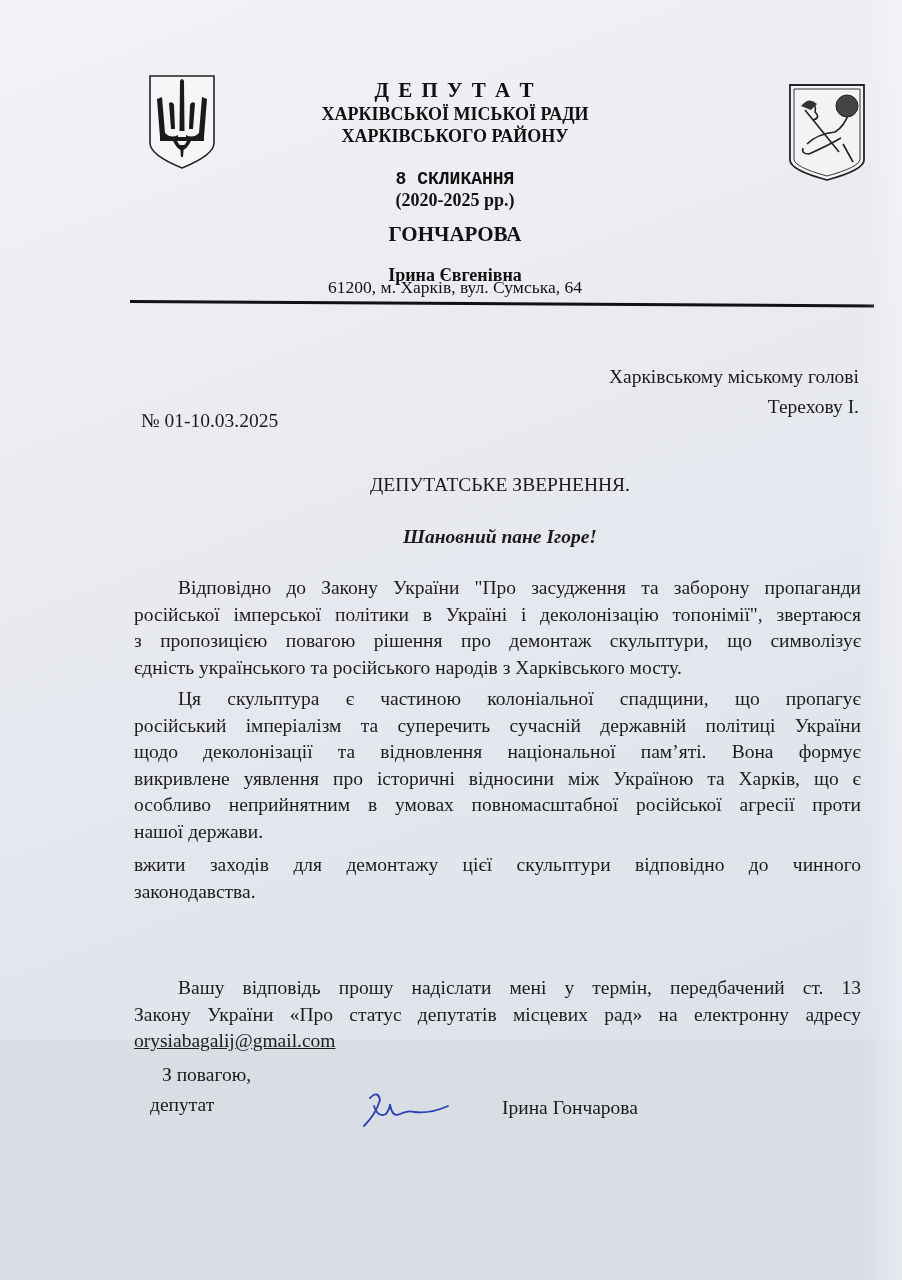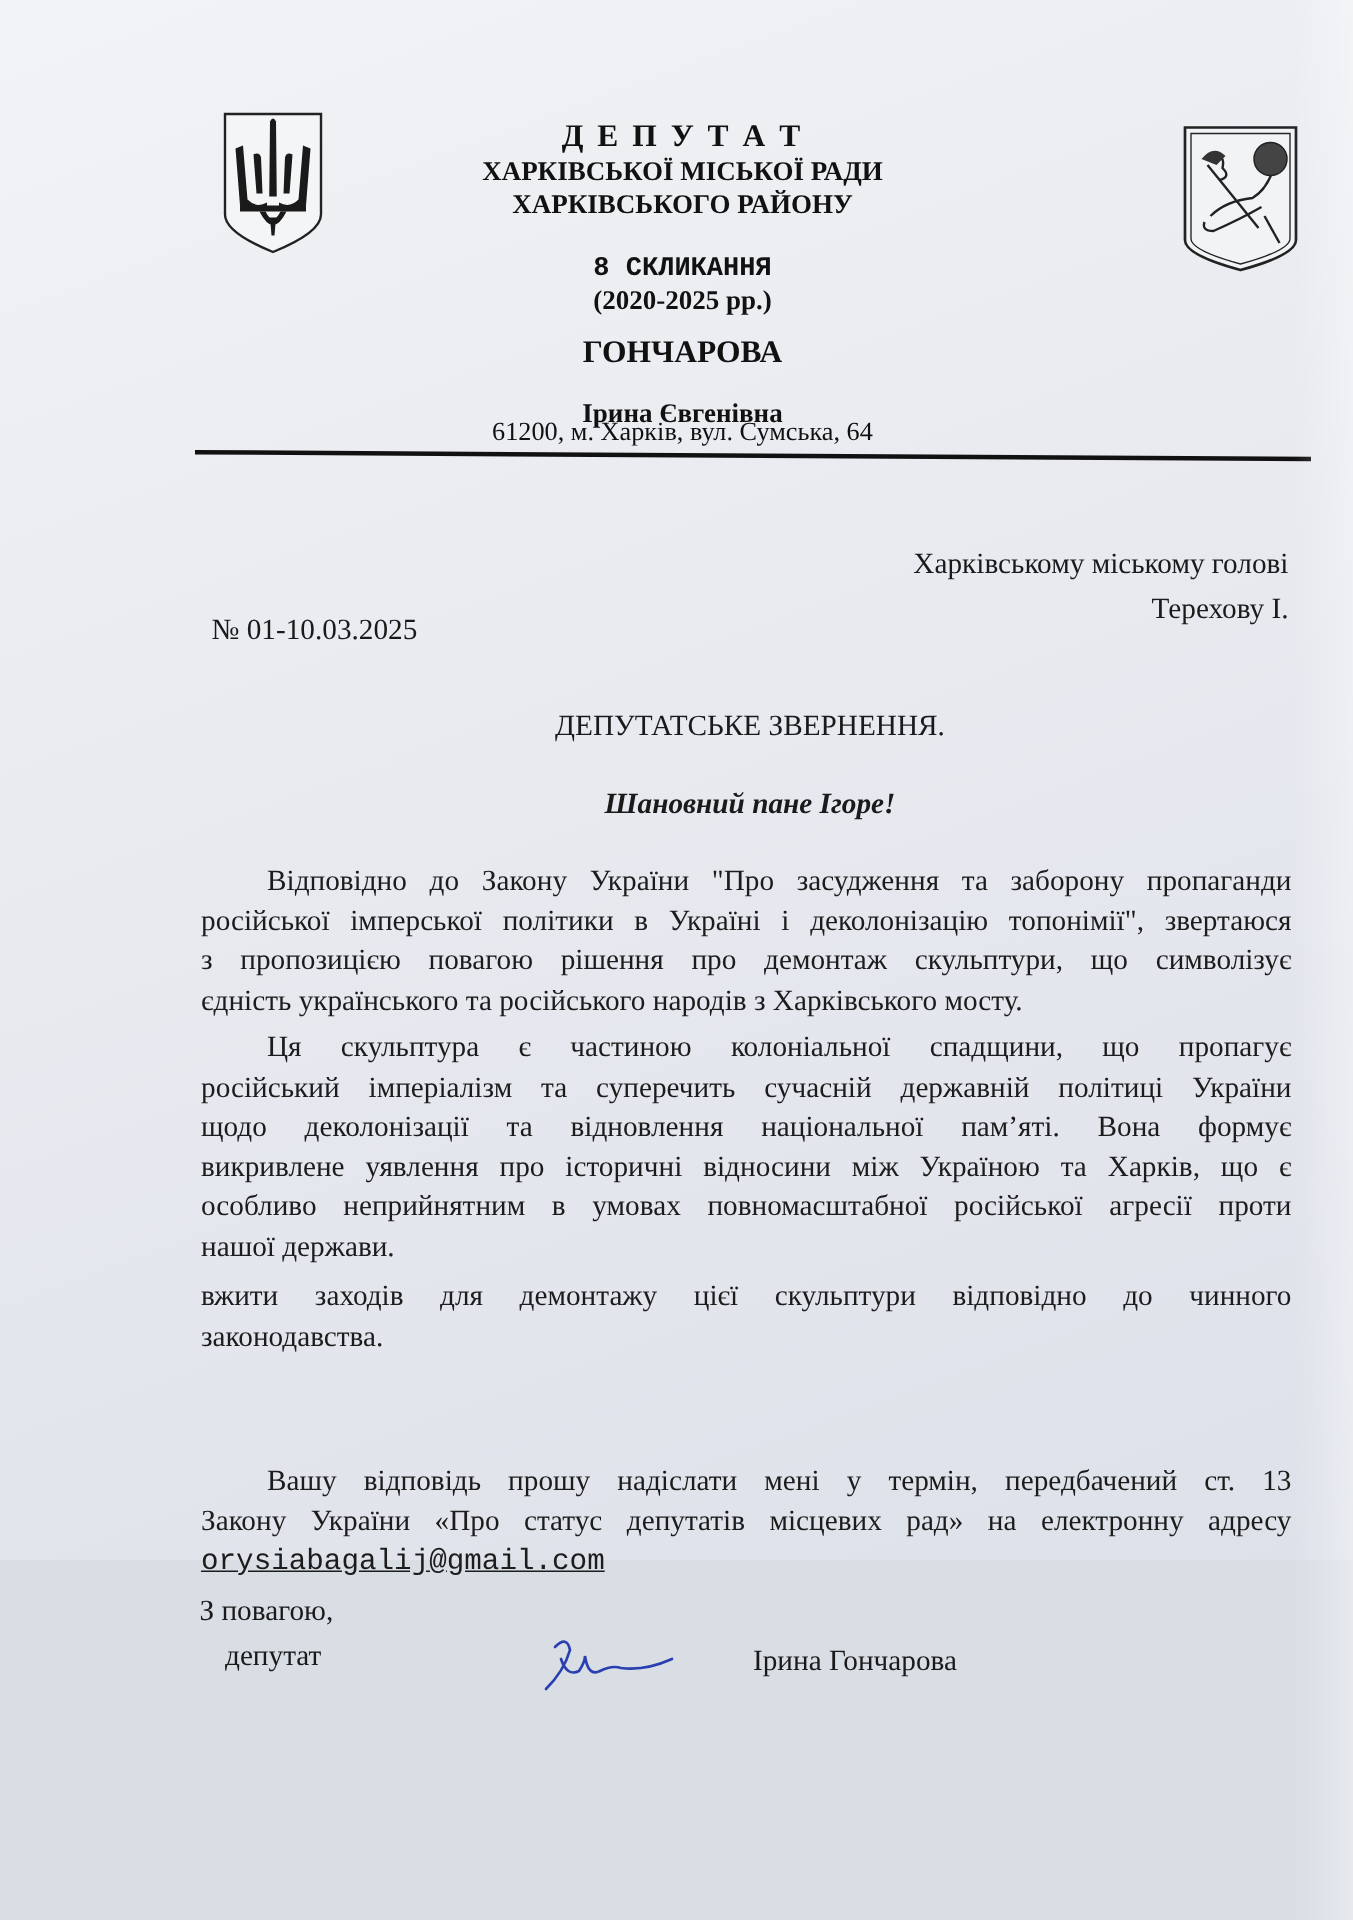--- a/index.html
+++ b/index.html
@@ -9,21 +9,21 @@
   .page:after{content:"";position:absolute;right:0;top:0;width:40px;height:1280px;
     background:linear-gradient(90deg,rgba(255,255,255,0),rgba(255,255,255,0.35));}
   .abs{position:absolute;}
   .hdr{position:absolute;left:250px;width:410px;text-align:center;font-weight:bold;color:#111;}
   .trident{left:147px;top:73px;width:70px;height:98px;}
   .cityarms{left:787px;top:82px;width:80px;height:100px;}
   .rule{left:130px;top:300px;width:744px;height:3px;background:#111;transform:rotate(0.35deg);transform-origin:left;}
   .para{position:absolute;left:134px;width:727px;font-size:19.5px;line-height:26.5px;text-align:justify;color:#1c1c1c;}
   .line{display:block;text-align:justify;text-align-last:justify;}
   .lastline{display:block;text-align:left;}
-  a.email{color:#1c1c1c;text-decoration:underline;font-family:Liberation Mono, monospace;}
+  a.email{color:#1c1c1c;text-decoration:underline;}
 </style>
 </head>
 <body>
 
 <div class="page">
 
   <svg class="abs trident" viewBox="0 0 70 98">
     <path d="M3 3 H67 V70 Q67 82 35 95 Q3 82 3 70 Z" fill="#f4f5f7" stroke="#222" stroke-width="1.6"></path>
     <g fill="#1a1a1a">
       <path d="M33 8 Q35 4 37 8 L37.5 58 L32.5 58 Z"></path>
@@ -91,21 +91,21 @@
     <span class="line">вжити заходів для демонтажу цієї скульптури відповідно до чинного</span>
     <span class="lastline">законодавства.</span>
   </div>
 
   <div class="para" style="top:975px;">
     <span class="line" style="padding-left:44px;">Вашу відповідь прошу надіслати мені у термін, передбачений ст. 13</span>
     <span class="line">Закону України «Про статус депутатів місцевих рад» на електронну адресу</span>
     <span class="lastline"><a class="email">orysiabagalij@gmail.com</a></span>
   </div>
 
-  <div class="abs" style="top:1064px;left:133px;font-size:19.5px;">З повагою,</div>
+  <div class="abs" style="top:1064px;left:162px;font-size:19.5px;">З повагою,</div>
   <div class="abs" style="top:1094px;left:150px;font-size:19.5px;">депутат</div>
 
   <svg class="abs" style="left:356px;top:1088px;" width="100" height="44" viewBox="0 0 100 44">
     <path d="M14 10 Q22 2 24 12 Q20 26 8 38 M18 18 Q22 30 30 26 Q34 20 34 16 Q36 30 44 26 Q52 22 58 24 Q74 26 92 18" fill="none" stroke="#2a3fb0" stroke-width="1.8" stroke-linecap="round"></path>
   </svg>
 
   <div class="abs" style="top:1097px;left:502px;font-size:19.5px;">Ірина Гончарова</div>
 </div>
 
 </body></html>

